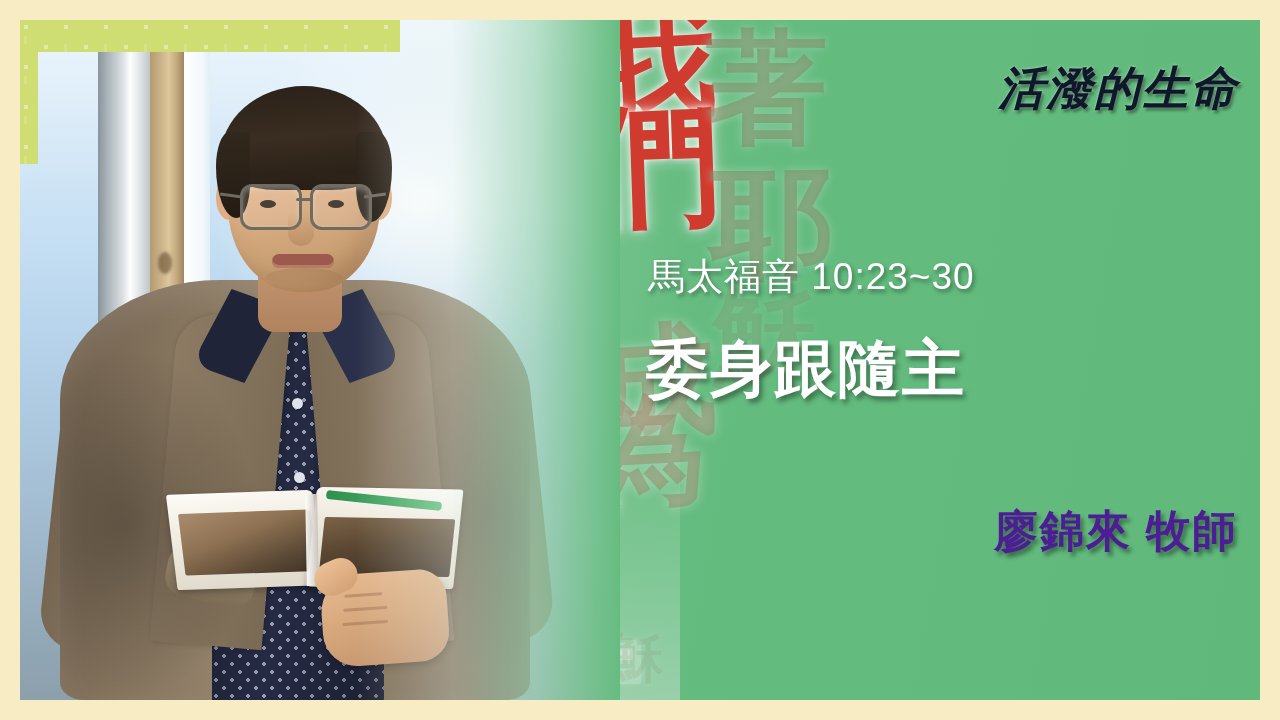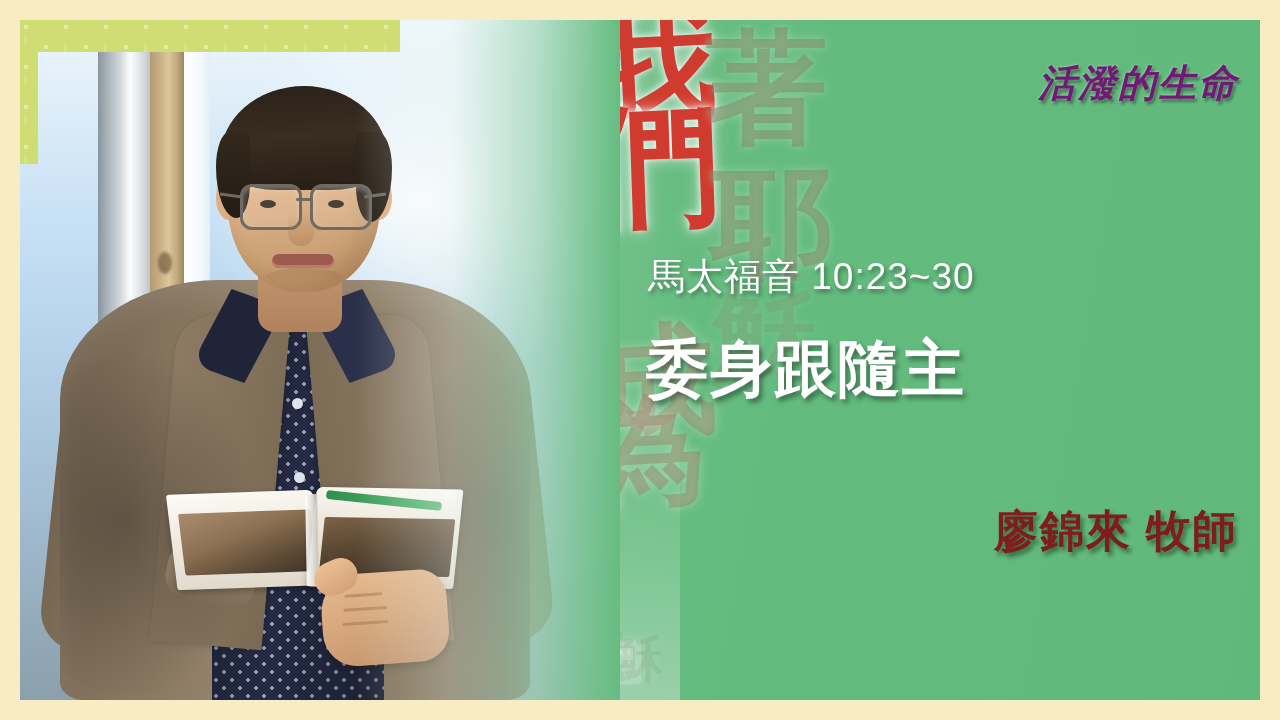--- a/index.html
+++ b/index.html
@@ -168,21 +168,21 @@
     opacity:.55;
   }
   #lime-top  {left:0px;  top:0px;  width:380px; height:32px;}
   #lime-left {left:0px;  top:0px;  width:18px;  height:144px;}
 
   
   #brand{
     position:absolute;right:22px;top:38px;
     font-family:Liberation Serif, serif;
     font-weight:700;font-style:italic;
-    font-size:38px;letter-spacing:2px;color:#701a75;
+    font-size:46px;letter-spacing:2px;color:#0f172a;
     text-shadow:
        2px 3px 3px rgba(0,0,0,.38),
        0 0 3px rgba(255,255,255,.55);
     white-space:nowrap;
   }
 
   #scripture{
     position:absolute;left:628px;top:232px;
     font-size:37px;color:#ffffff;letter-spacing:1px;
     text-shadow:2px 3px 4px rgba(0,0,0,.38);
@@ -194,21 +194,21 @@
     color:#ffffff;
     font-size:62px;font-weight:700;line-height:1.12;
     letter-spacing:2px;
     text-shadow:3px 4px 5px rgba(0,0,0,.40);
     white-space:nowrap;
   }
   #sermon-title .line{display:block;margin-top:14px;}
 
   #speaker{
     position:absolute;right:22px;top:482px;
-    color:#7f1d1d;
+    color:#4c1d95;
     font-size:44px;font-weight:700;letter-spacing:2px;
     text-shadow:3px 4px 4px rgba(0,0,0,.42);
     white-space:nowrap;
   }
 
   
   #man{position:absolute;left:40px;top:60px;width:480px;height:620px;}
 
   .sh{position:absolute;}
 

